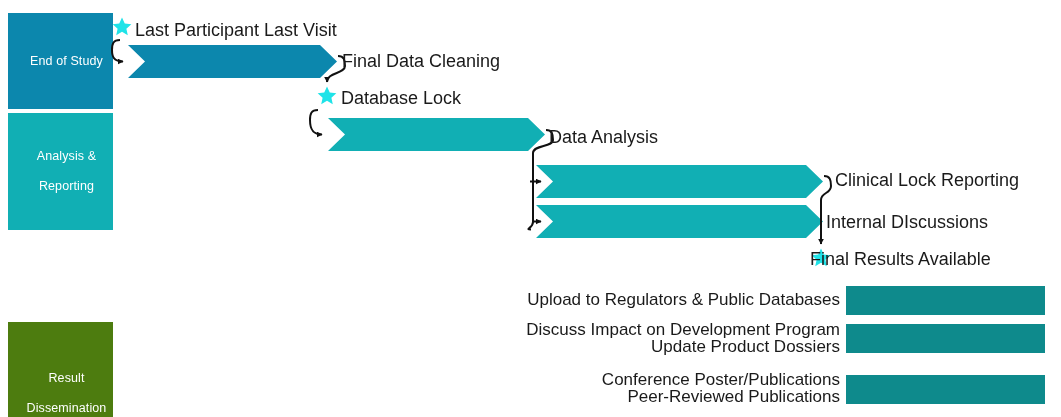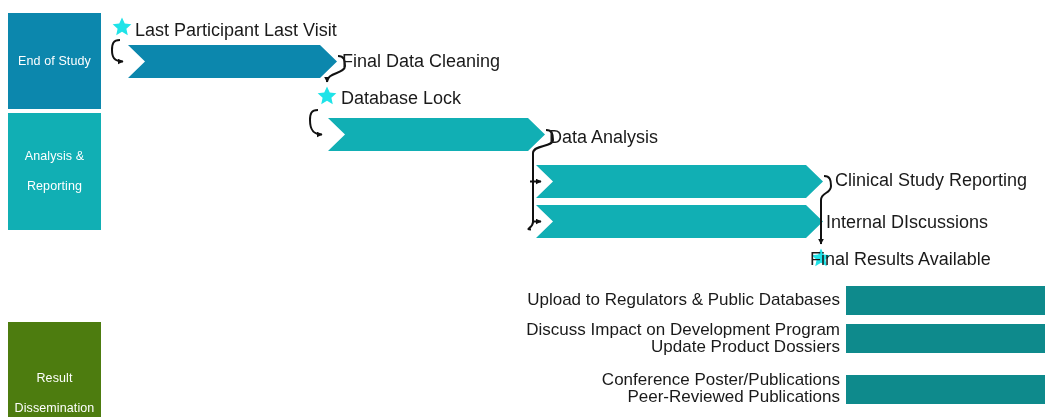--- a/index.html
+++ b/index.html
@@ -4,21 +4,21 @@
 <style>
   html,body{margin:0;padding:0;background:#ffffff;}
   body{width:1061px;height:417px;position:relative;overflow:hidden;
        font-family:"Liberation Sans","DejaVu Sans",sans-serif;
        -webkit-font-smoothing:antialiased;}
   #canvas{position:absolute;left:0;top:0;width:1061px;height:417px;}
 
   
   .phase{position:absolute;display:flex;align-items:center;justify-content:center;
          text-align:center;color:#ffffff;font-size:12.5px;line-height:15px;
-         letter-spacing:.1px;}
+         letter-spacing:.1px;padding-left:12px;}
   #phase-end      {left:8px;  top:13px;  width:93px;  height:96px;  background:#0C87AD;}
   #phase-analysis {left:8px;  top:113px; width:93px;  height:117px; background:#11AFB4;}
   #phase-result   {left:8px;  top:274px; width:93px;  height:143px; background:#4d7c0f;margin-top:48px;}
   .phase span{display:block;}
 
   
   .chev{position:absolute;height:33px;
         clip-path:polygon(0 0, calc(100% - 17px) 0, 100% 50%, calc(100% - 17px) 100%,
                           0 100%, 17px 50%);}
   #chev-cleaning  {left:128px;top:45px; width:209px;background:#0C87AD;}
@@ -129,21 +129,21 @@
   <div class="star" id="star-final">
     <svg viewBox="0 0 24 24" aria-hidden="true">
       <path fill="#1FE3E8" d="M12 1.6l3.0 6.6 7.2 .8-5.4 4.9 1.5 7.1L12 17.3 5.7 21l1.5-7.1L1.8 9l7.2-.8z"></path>
     </svg>
   </div>
 
   <div class="lab" id="lab-lplv">Last Participant Last Visit</div>
   <div class="lab" id="lab-cleaning">Final Data Cleaning</div>
   <div class="lab" id="lab-dblock">Database Lock</div>
   <div class="lab" id="lab-analysis">Data Analysis</div>
-  <div class="lab" id="lab-reporting">Clinical Study Reporting</div>
+  <div class="lab" id="lab-reporting">Clinical Lock Reporting</div>
   <div class="lab" id="lab-internal">Internal DIscussions</div>
   <div class="lab" id="lab-final">Final Results Available</div>
 
   <div class="rlab" id="rlab-upload">
     <div>Upload to Regulators &amp; Public Databases</div>
   </div>
   <div class="rlab" id="rlab-discuss">
     <div>Discuss Impact on Development Program</div>
     <div>Update Product Dossiers</div>
   </div>

